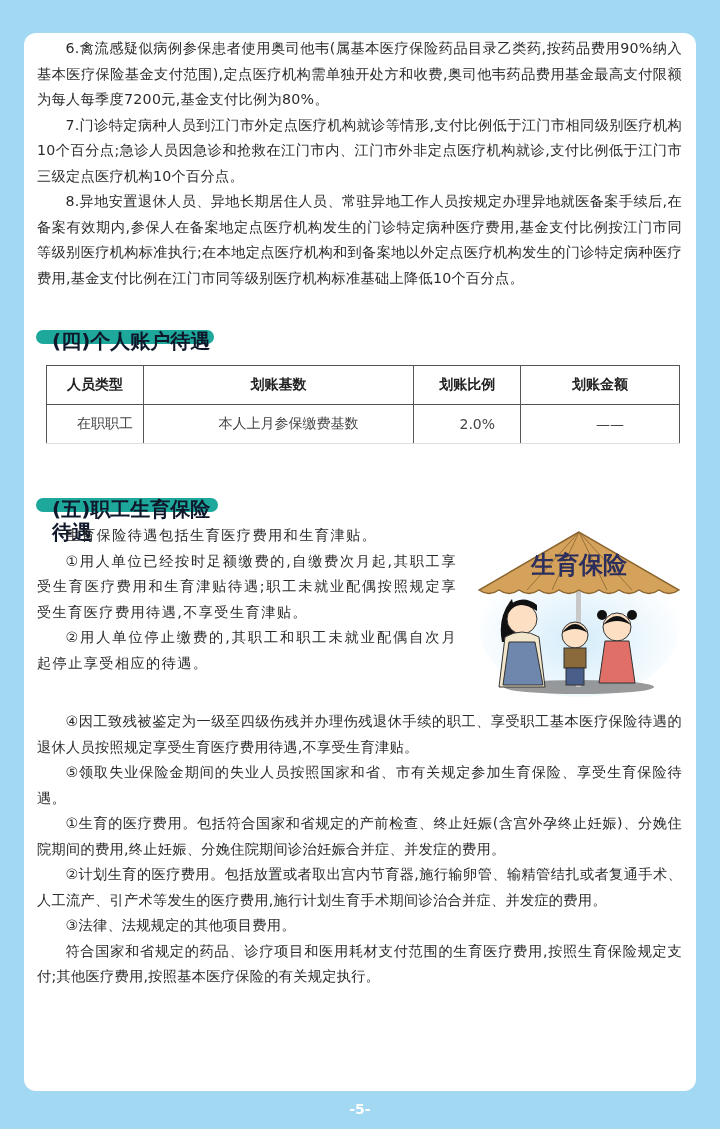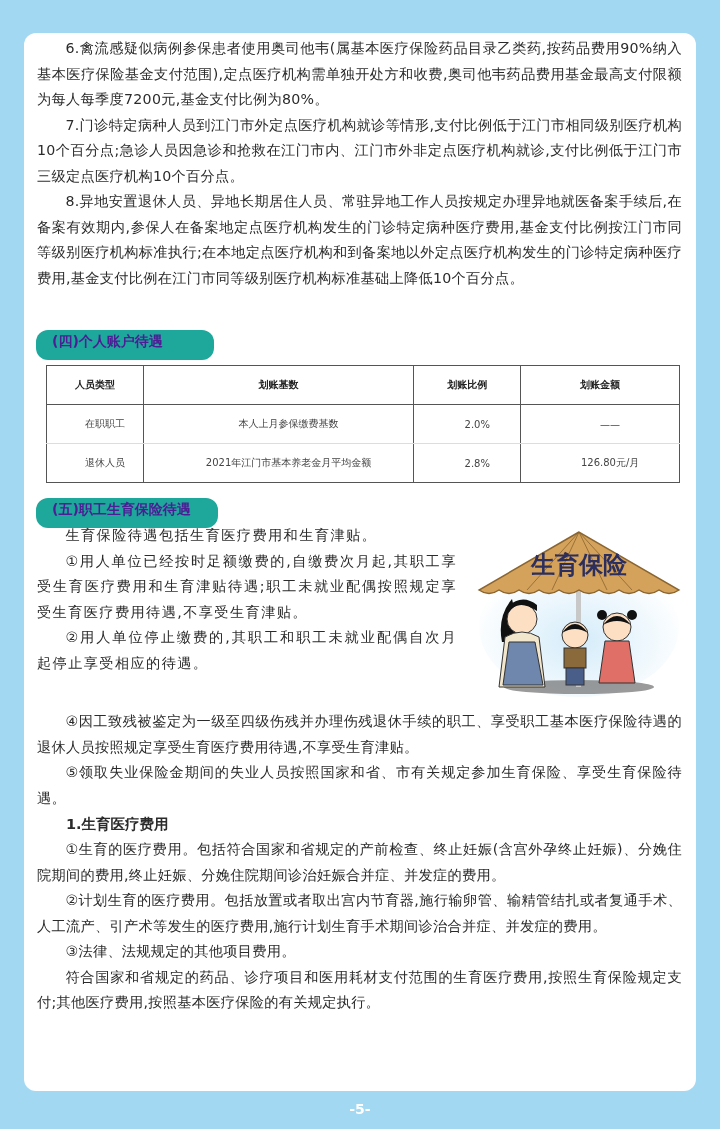--- a/index.html
+++ b/index.html
@@ -24,38 +24,38 @@
     .para {
       font-size: 14.2px;
       line-height: 25.5px;
       text-align: justify;
       letter-spacing: 0.3px;
     }
     .indent { text-indent: 2em; }
     .block-top { position: absolute; left: 13px; right: 14px; top: 3px; }
     .pill {
       position: absolute;
-      height: 30px;
+      height: 14px;
       border-radius: 12px;
       background: #1ea89c;
-      color: #4c1d95;
+      color: #0f172a;
       font-weight: bold;
-      font-size: 14px;
+      font-size: 20px;
       line-height: 23px;
       padding-left: 16px;
     }
     .pill-4 { left: 12px; top: 297px; width: 178px; }
     .pill-5 { left: 12px; top: 465px; width: 182px; }
     table.acct {
       position: absolute;
       left: 22px;
       top: 332px;
       width: 634px;
       border-collapse: collapse;
-      font-size: 10px;
+      font-size: 14px;
     }
     table.acct th, table.acct td {
       border: 1px solid #555;
       text-align: center;
       height: 39px;
       font-weight: normal;
     }
     table.acct th { font-weight: bold; color: #222; }
     table.acct td { color: #444; padding-left: 20px; }
     table.acct tr.r1 td { border-bottom: 1px solid #ddd; }
@@ -117,26 +117,20 @@
         <th>划账金额</th>
       </tr>
     </thead>
     <tbody>
       <tr class="r1">
         <td>在职职工</td>
         <td>本人上月参保缴费基数</td>
         <td>2.0%</td>
         <td>——</td>
       </tr>
-      <tr>
-        <td>退休人员</td>
-        <td>2021年江门市基本养老金月平均金额</td>
-        <td>2.8%</td>
-        <td>126.80元/月</td>
-      </tr>
     </tbody>
   </table>
 
   <div class="pill pill-5">(五)职工生育保险待遇</div>
 
   <div class="sec5">
     <p class="para indent">生育保险待遇包括生育医疗费用和生育津贴。</p>
     <p class="para indent">①用人单位已经按时足额缴费的,自缴费次月起,其职工享受生育医疗费用和生育津贴待遇;职工未就业配偶按照规定享受生育医疗费用待遇,不享受生育津贴。</p>
     <p class="para indent">②用人单位停止缴费的,其职工和职工未就业配偶自次月起停止享受相应的待遇。</p>
   </div>
@@ -173,21 +167,20 @@
       <path d="M136 98 Q150 80 164 98 Q150 90 136 98 Z" fill="#111"></path>
       <circle cx="135" cy="88" r="5" fill="#111"></circle>
       <circle cx="165" cy="88" r="5" fill="#111"></circle>
       <path d="M138 114 L162 114 L168 156 L132 156 Z" fill="#e07067" stroke="#333"></path>
     </svg>
   </div>
 
   <div class="rest">
     <p class="para indent">④因工致残被鉴定为一级至四级伤残并办理伤残退休手续的职工、享受职工基本医疗保险待遇的退休人员按照规定享受生育医疗费用待遇,不享受生育津贴。</p>
     <p class="para indent">⑤领取失业保险金期间的失业人员按照国家和省、市有关规定参加生育保险、享受生育保险待遇。</p>
-    <p class="subhead">1.生育医疗费用</p>
     <p class="para indent">①生育的医疗费用。包括符合国家和省规定的产前检查、终止妊娠(含宫外孕终止妊娠)、分娩住院期间的费用,终止妊娠、分娩住院期间诊治妊娠合并症、并发症的费用。</p>
     <p class="para indent">②计划生育的医疗费用。包括放置或者取出宫内节育器,施行输卵管、输精管结扎或者复通手术、人工流产、引产术等发生的医疗费用,施行计划生育手术期间诊治合并症、并发症的费用。</p>
     <p class="para indent">③法律、法规规定的其他项目费用。</p>
     <p class="para indent">符合国家和省规定的药品、诊疗项目和医用耗材支付范围的生育医疗费用,按照生育保险规定支付;其他医疗费用,按照基本医疗保险的有关规定执行。</p>
   </div>
 </div>
 
 <div class="page-num">-5-</div>
 
 </body></html>

